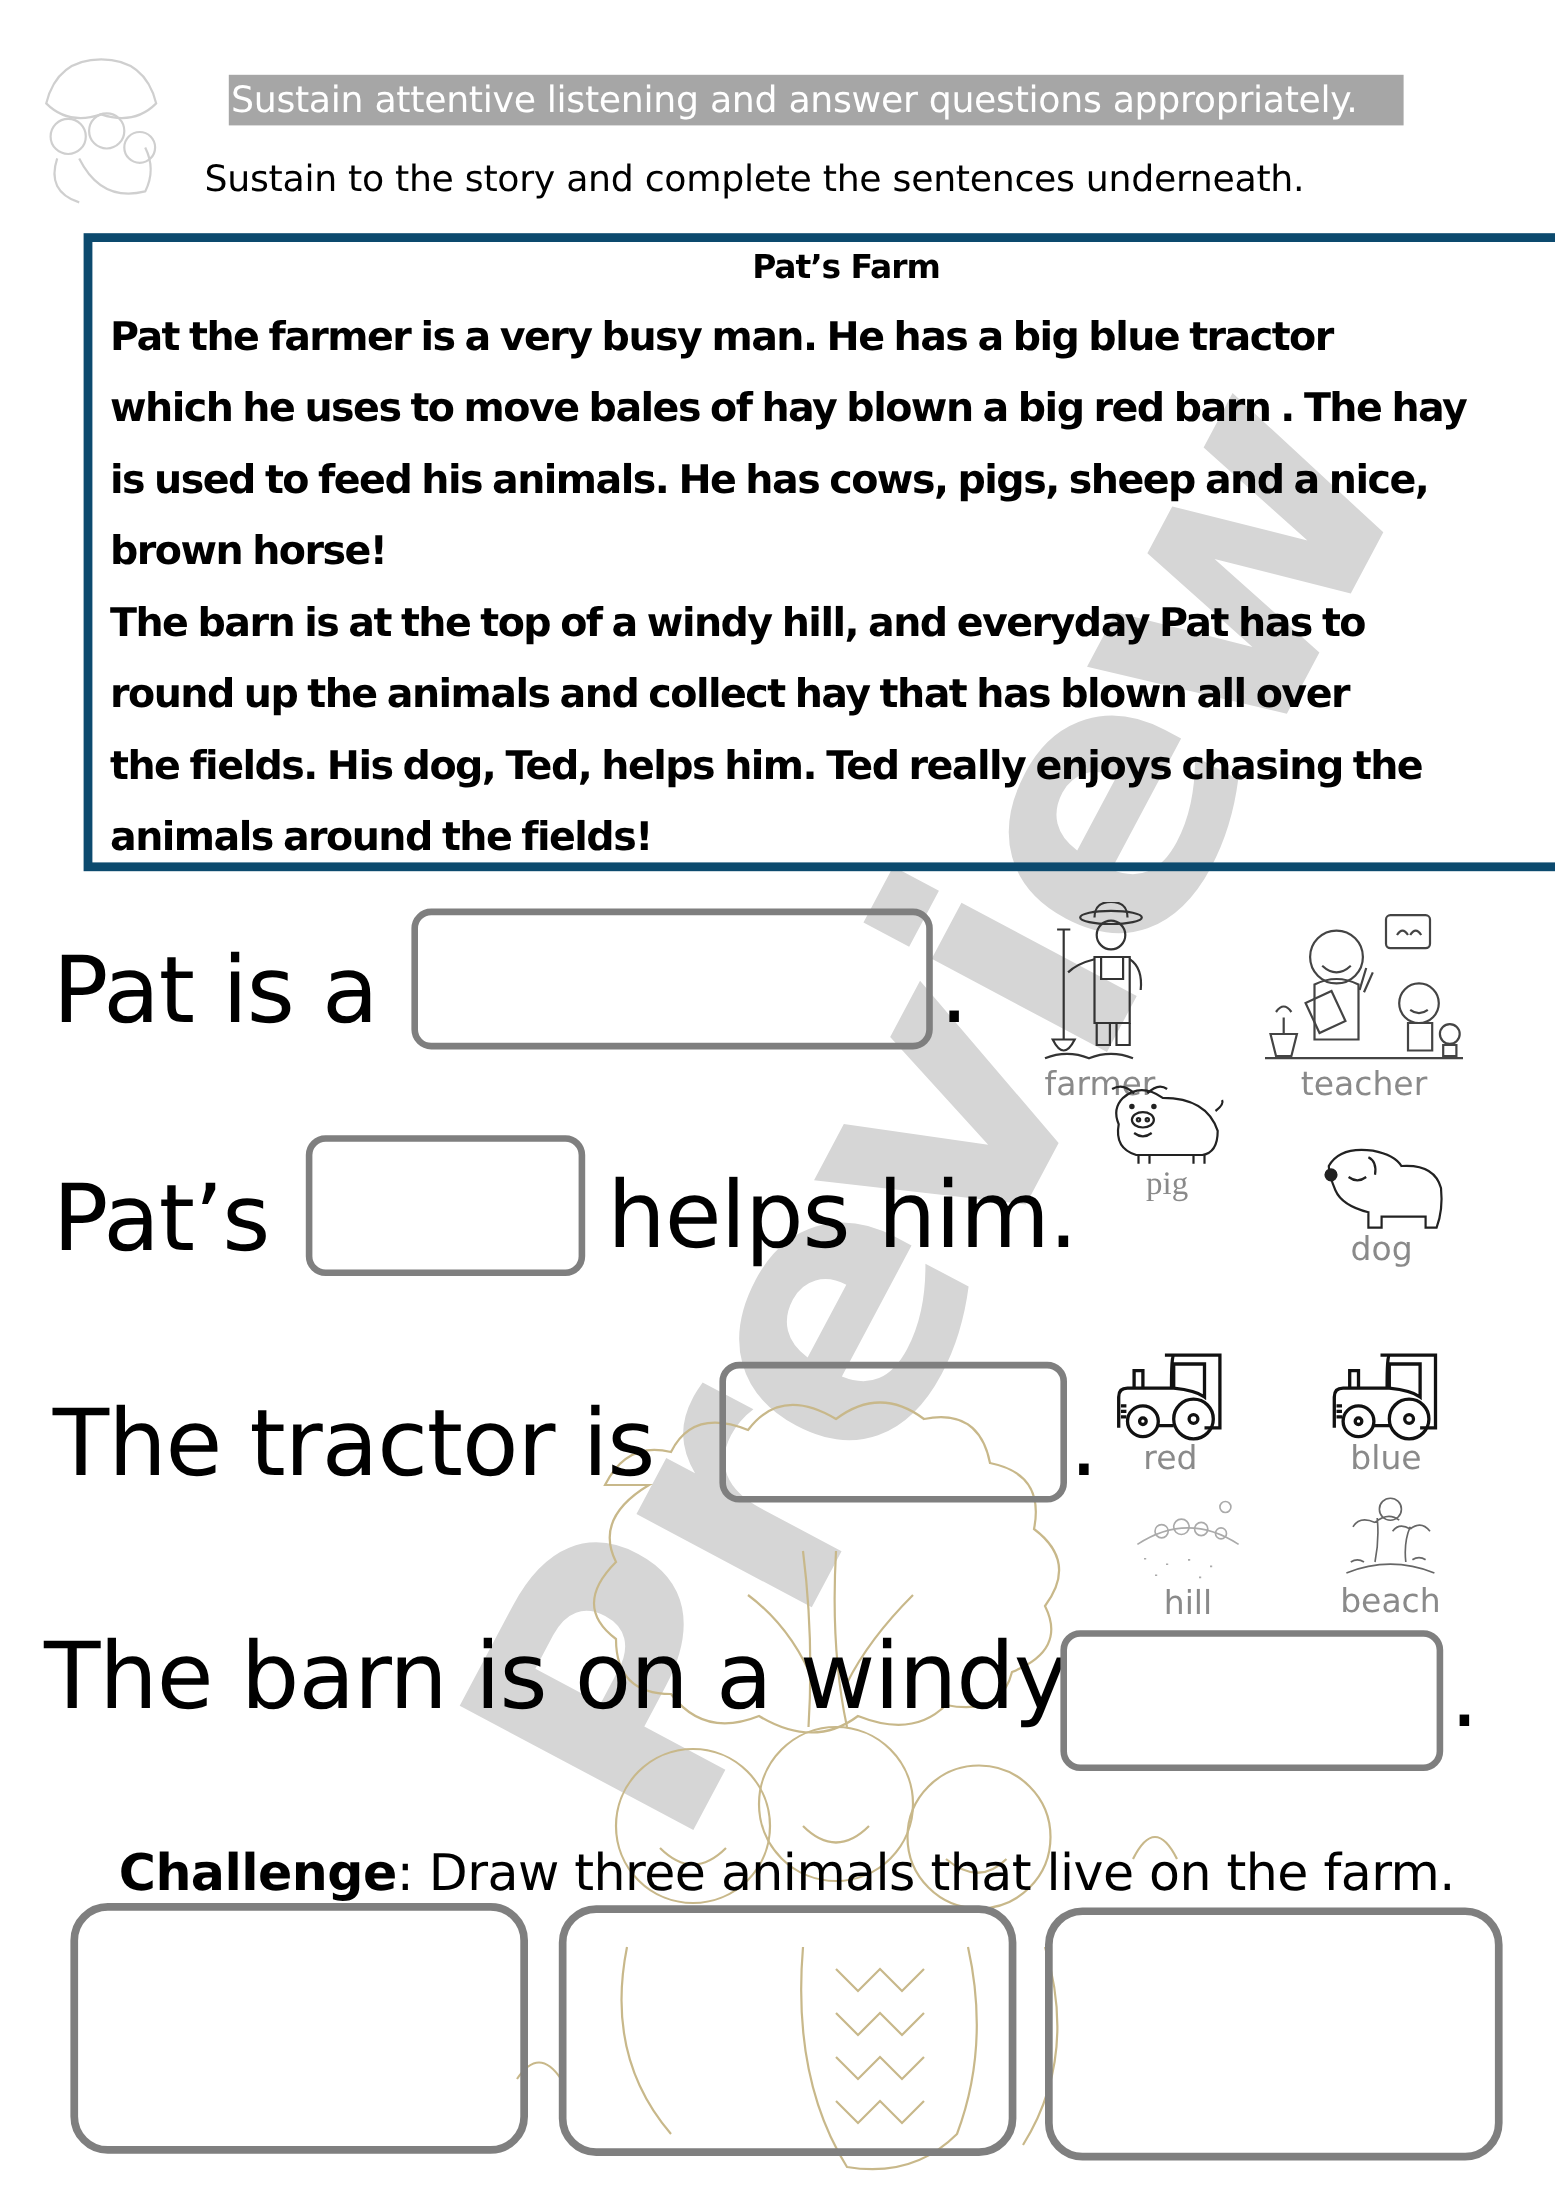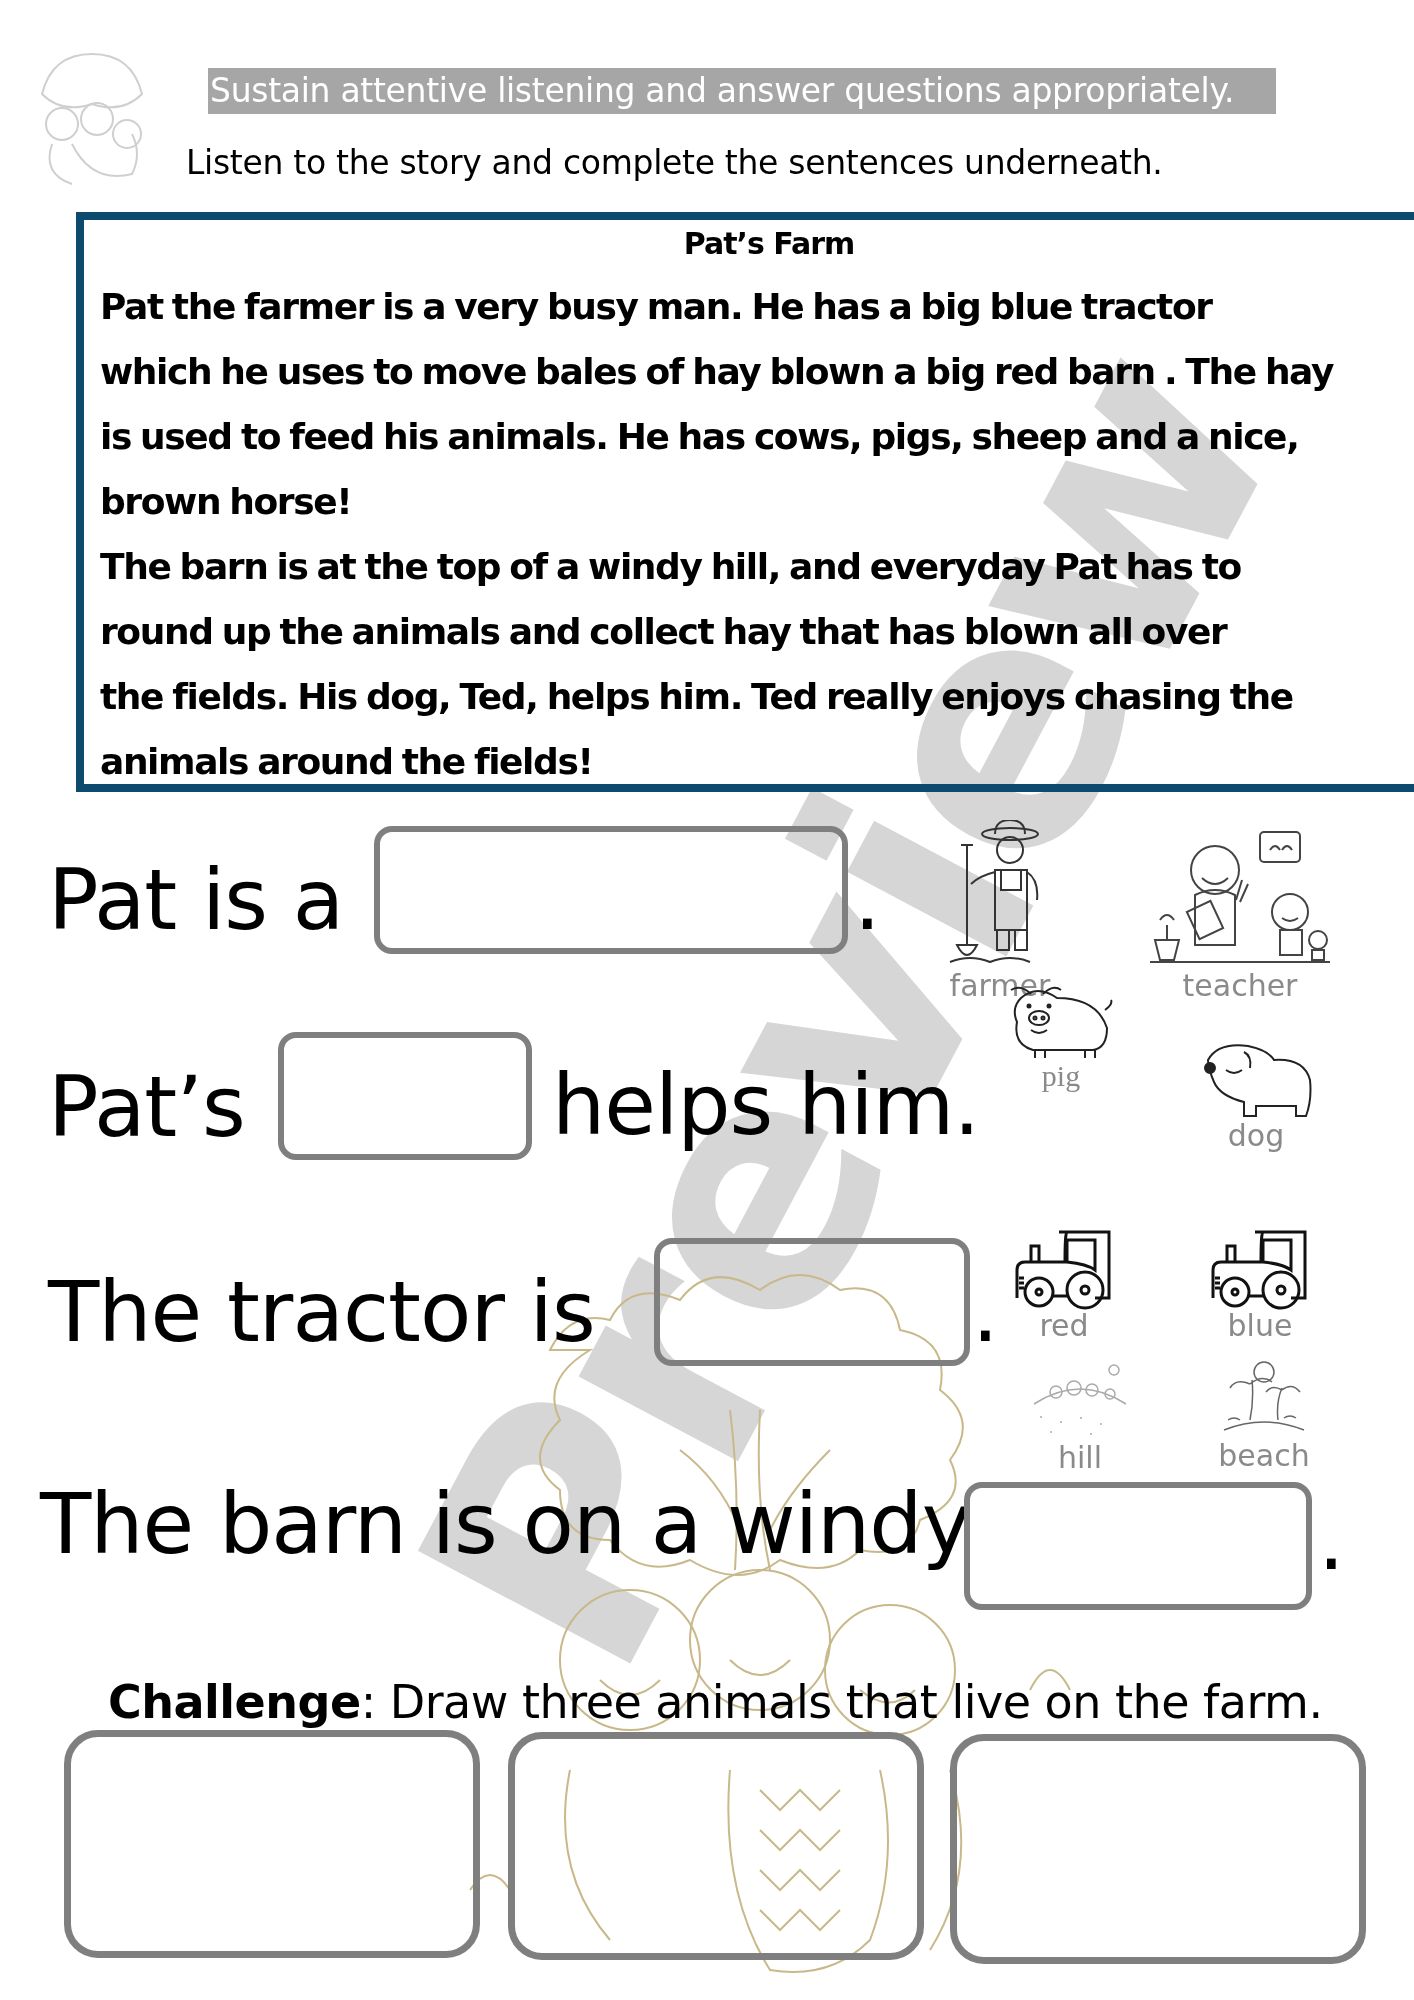--- a/index.html
+++ b/index.html
@@ -59,21 +59,21 @@
 <svg class="logo" viewBox="0 0 132 146" fill="none" stroke="#777" stroke-width="2">
   <path d="M20 50 q10-40 50-40 q40 0 50 40 q-20 20-50 10 q-30 10-50-10z"></path>
   <circle cx="40" cy="80" r="16"></circle>
     <circle cx="75" cy="75" r="16"></circle>
     <circle cx="105" cy="90" r="14"></circle>
   <path d="M50 100 q20 40 60 30 q10-20 0-40"></path>
   <path d="M30 100 q-10 30 20 40"></path>
 </svg>
 
 <div class="objective">Sustain attentive listening and answer questions appropriately.</div>
-<div class="instruction">Listen to the story and complete the sentences underneath.</div>
+<div class="instruction">Sustain to the story and complete the sentences underneath.</div>
 
 <div class="story-box">
   <div class="story-title">Pat’s Farm</div>
   <div class="story-lines">
     <div>Pat the farmer is a very busy man.  He has a big blue tractor</div>
     <div>which he uses to move bales of hay blown a big red barn . The hay</div>
     <div>is used to feed his animals. He has cows, pigs, sheep and a nice,</div>
     <div>brown horse!</div>
     <div>The barn is at the top of a windy hill, and everyday Pat has to</div>
     <div>round up the animals and collect hay that has blown all over</div>

